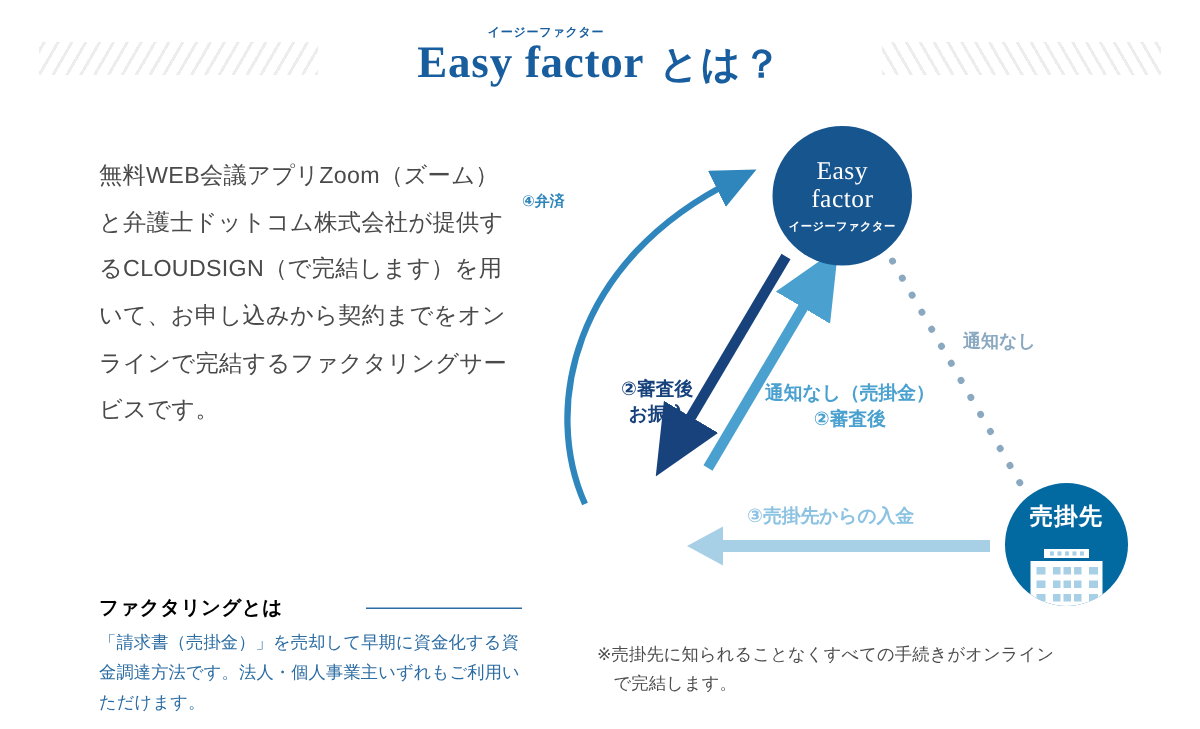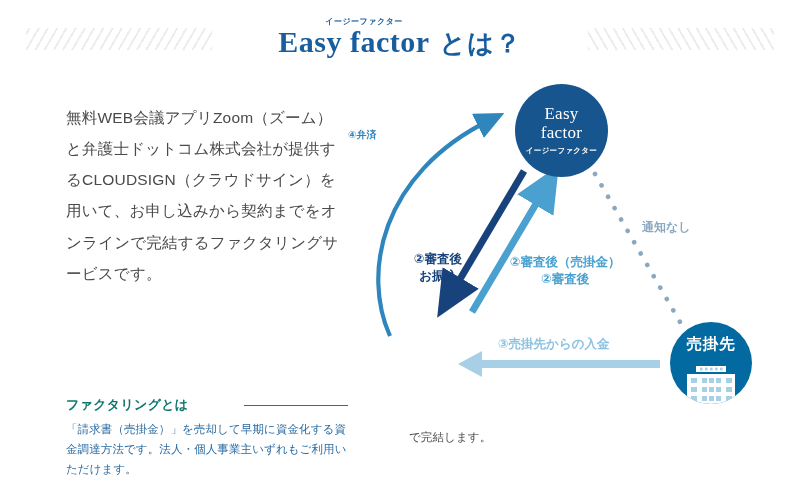--- a/index.html
+++ b/index.html
@@ -98,21 +98,21 @@
     position: absolute;
     left: 66px;
     top: 396px;
     width: 282px;
   }
   .footnote-title {
     display: flex;
     align-items: center;
     font-size: 13px;
     font-weight: 700;
-    color: #0f766e;
+    color: #000000;
     letter-spacing: 0.3px;
     white-space: nowrap;
     gap: 48px;
   }
   .footnote-rule {
     flex: 1 1 auto;
     height: 1px;
     background: #2b6ca3;
     margin-left: 8px;
   }
@@ -221,21 +221,21 @@
 <div class="stripes stripes-left"></div>
 <div class="stripes stripes-right"></div>
 
 <div class="heading-wrap">
   <span class="heading-ruby">イージーファクター</span>
   <div class="heading-line">
     <span class="heading-en">Easy factor</span><span class="heading-jp">とは？</span>
   </div>
 </div>
 
-<p class="lead">無料WEB会議アプリZoom（ズーム）と弁護士ドットコム株式会社が提供するCLOUDSIGN（クラウドサイン）を用いて、お申し込みから契約までをオンラインで完結するファクタリングサービスです。</p>
+<p class="lead">無料WEB会議アプリZoom（ズーム）と弁護士ドットコム株式会社が提供するCLOUDSIGN（で完結します）を用いて、お申し込みから契約までをオンラインで完結するファクタリングサービスです。</p>
 
 <div class="footnote">
   <div class="footnote-title">
     <span>ファクタリングとは</span>
     <span class="footnote-rule"></span>
   </div>
   <div class="footnote-body">「請求書（売掛金）」を売却して早期に資金化する資金調達方法です。法人・個人事業主いずれもご利用いただけます。</div>
 </div>
 
 <div class="diagram">
@@ -310,24 +310,25 @@
   </div>
 
   <div class="flow-label lbl-4">④弁済</div>
 
   <div class="flow-label lbl-2">
     <span>②審査後</span><br>
     <span>お振込</span>
   </div>
 
   <div class="flow-label lbl-1">
-    <span>②審査後（売掛金）</span><br>
+    <span>通知なし（売掛金）</span><br>
     <span>②審査後</span>
   </div>
 
   <div class="flow-label lbl-notice">通知なし</div>
 
   <div class="flow-label lbl-3">③売掛先からの入金</div>
 </div>
 
 <div class="note">
+  <span>※売掛先に知られることなくすべての手続きがオンライン</span>
   <span class="note-indent">で完結します。</span>
 </div>
 
 </body></html>

